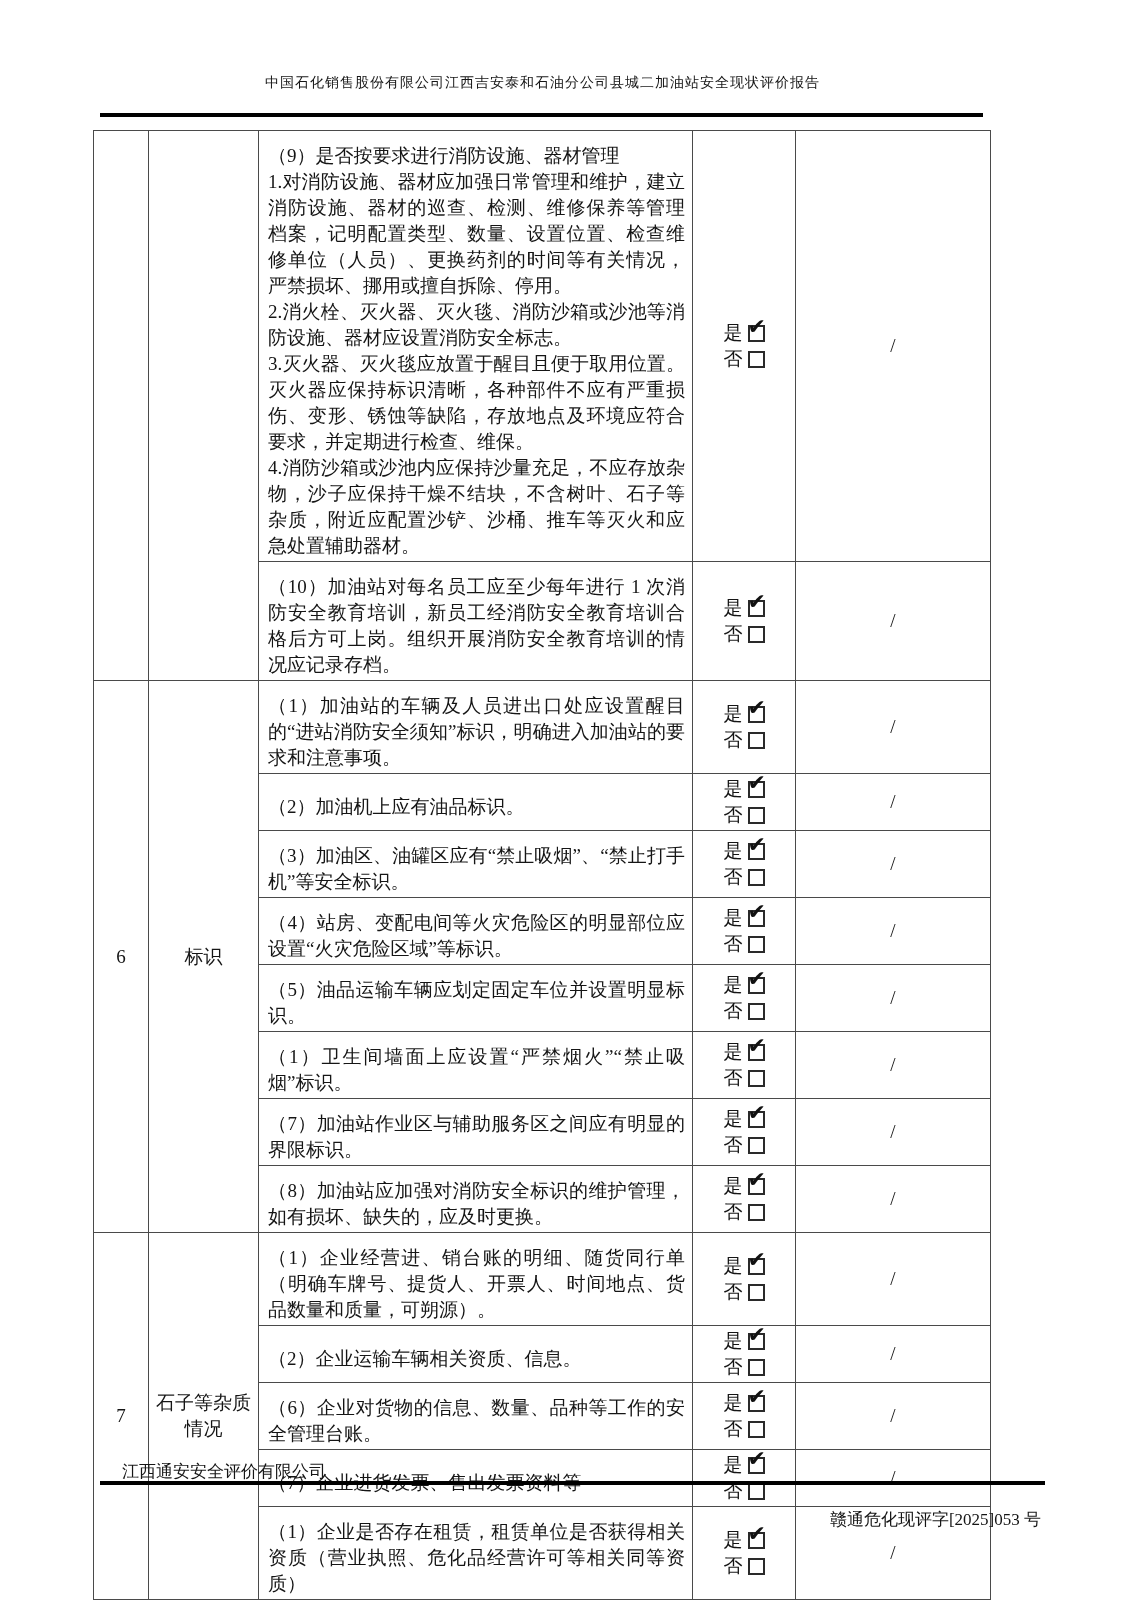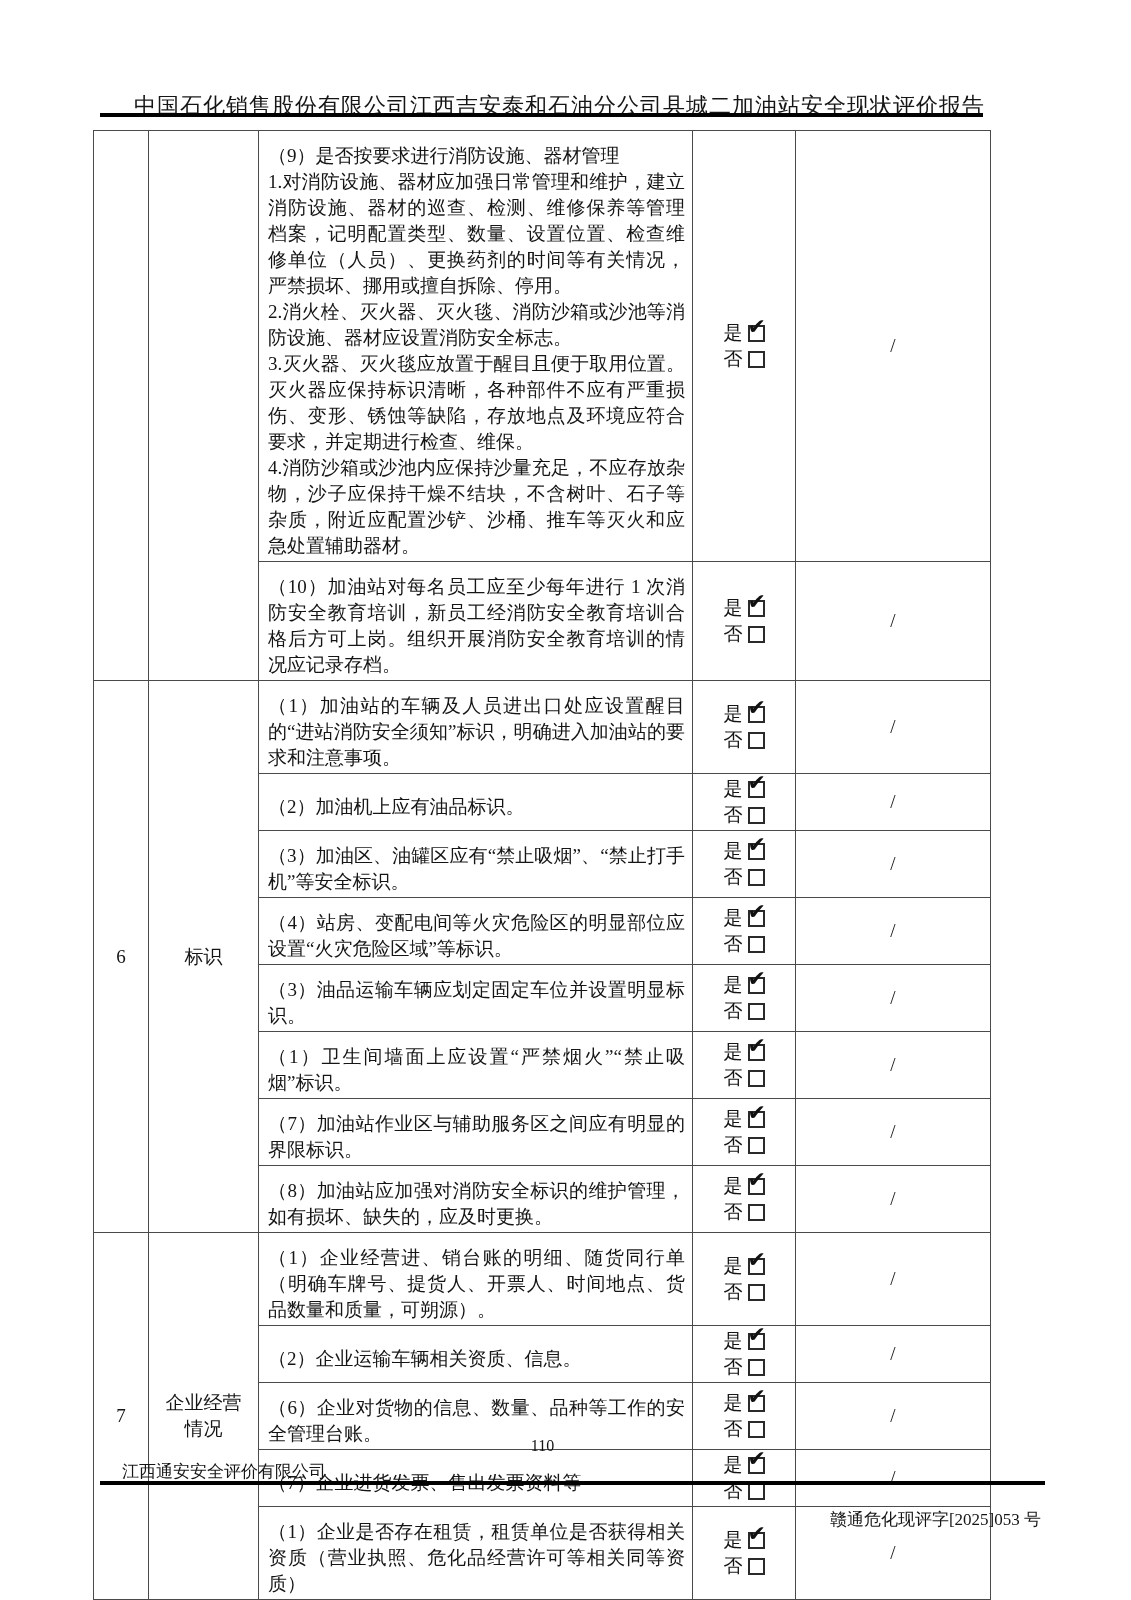--- a/index.html
+++ b/index.html
@@ -2,22 +2,22 @@
 <html><head>
 <meta charset="utf-8">
 <style>
   html,body { margin:0; padding:0; background:#ffffff; }
   .page {
     position:relative; width:1131px; height:1600px; background:#ffffff;
     font-family:"Liberation Serif","DejaVu Serif",serif; color:#151515;
     overflow:hidden;
   }
   .doc-title {
-    position:absolute; top:91px; left:100px; width:885px;
-    text-align:right; font-size:22px; letter-spacing:1px; white-space:nowrap;
+    position:absolute; top:74px; left:100px; width:885px;
+    text-align:center; font-size:14px; letter-spacing:1px; white-space:nowrap;
   }
   .header-rule {
     position:absolute; top:113px; left:100px; width:883px; height:4px; background:#000;
   }
   table.checklist {
     position:absolute; top:130px; left:93px; width:897px;
     border-collapse:collapse; table-layout:fixed;
     font-size:19px; line-height:26px;
   }
   table.checklist td {
@@ -176,21 +176,21 @@
               </span>
       </div>
       <div class="ans-line">
         <span class="ans-label no-label">否</span>
         <span class="cb cb-no" data-checked="false"></span>
       </div>
     </td>
     <td class="remark">/</td>
   </tr>
         <tr>
-    <td class="content">（3）油品运输车辆应划定固定车位并设置明显标识。</td>
+    <td class="content">（5）油品运输车辆应划定固定车位并设置明显标识。</td>
     <td class="answer-cell">
       <div class="ans-line">
         <span class="ans-label yes-label">是</span>
         <span class="cb cb-yes" data-checked="true">
                 <span class="tick">✔</span>
               </span>
       </div>
       <div class="ans-line">
         <span class="ans-label no-label">否</span>
         <span class="cb cb-no" data-checked="false"></span>
@@ -241,21 +241,21 @@
       </div>
       <div class="ans-line">
         <span class="ans-label no-label">否</span>
         <span class="cb cb-no" data-checked="false"></span>
       </div>
     </td>
     <td class="remark">/</td>
   </tr>
         <tr>
           <td class="col-num" rowspan="5">7</td>
-          <td class="col-cat" rowspan="5">企业经营
+          <td class="col-cat" rowspan="5">石子等杂质
 情况</td>
     <td class="content">（1）企业经营进、销台账的明细、随货同行单（明确车牌号、提货人、开票人、时间地点、货品数量和质量，可朔源）。</td>
     <td class="answer-cell">
       <div class="ans-line">
         <span class="ans-label yes-label">是</span>
         <span class="cb cb-yes" data-checked="true">
                 <span class="tick">✔</span>
               </span>
       </div>
       <div class="ans-line">
@@ -325,20 +325,19 @@
       <div class="ans-line">
         <span class="ans-label no-label">否</span>
         <span class="cb cb-no" data-checked="false"></span>
       </div>
     </td>
     <td class="remark">/</td>
   </tr>
       </tbody>
   </table>
 
-  <div class="page-number">110</div>
   <div class="footer-rule"></div>
   <div class="footer-row">
     <span class="footer-left">江西通安安全评价有限公司</span>
     <span class="footer-right">赣通危化现评字[2025]053 号</span>
   </div>
 
 </div>
 
 </body></html>

